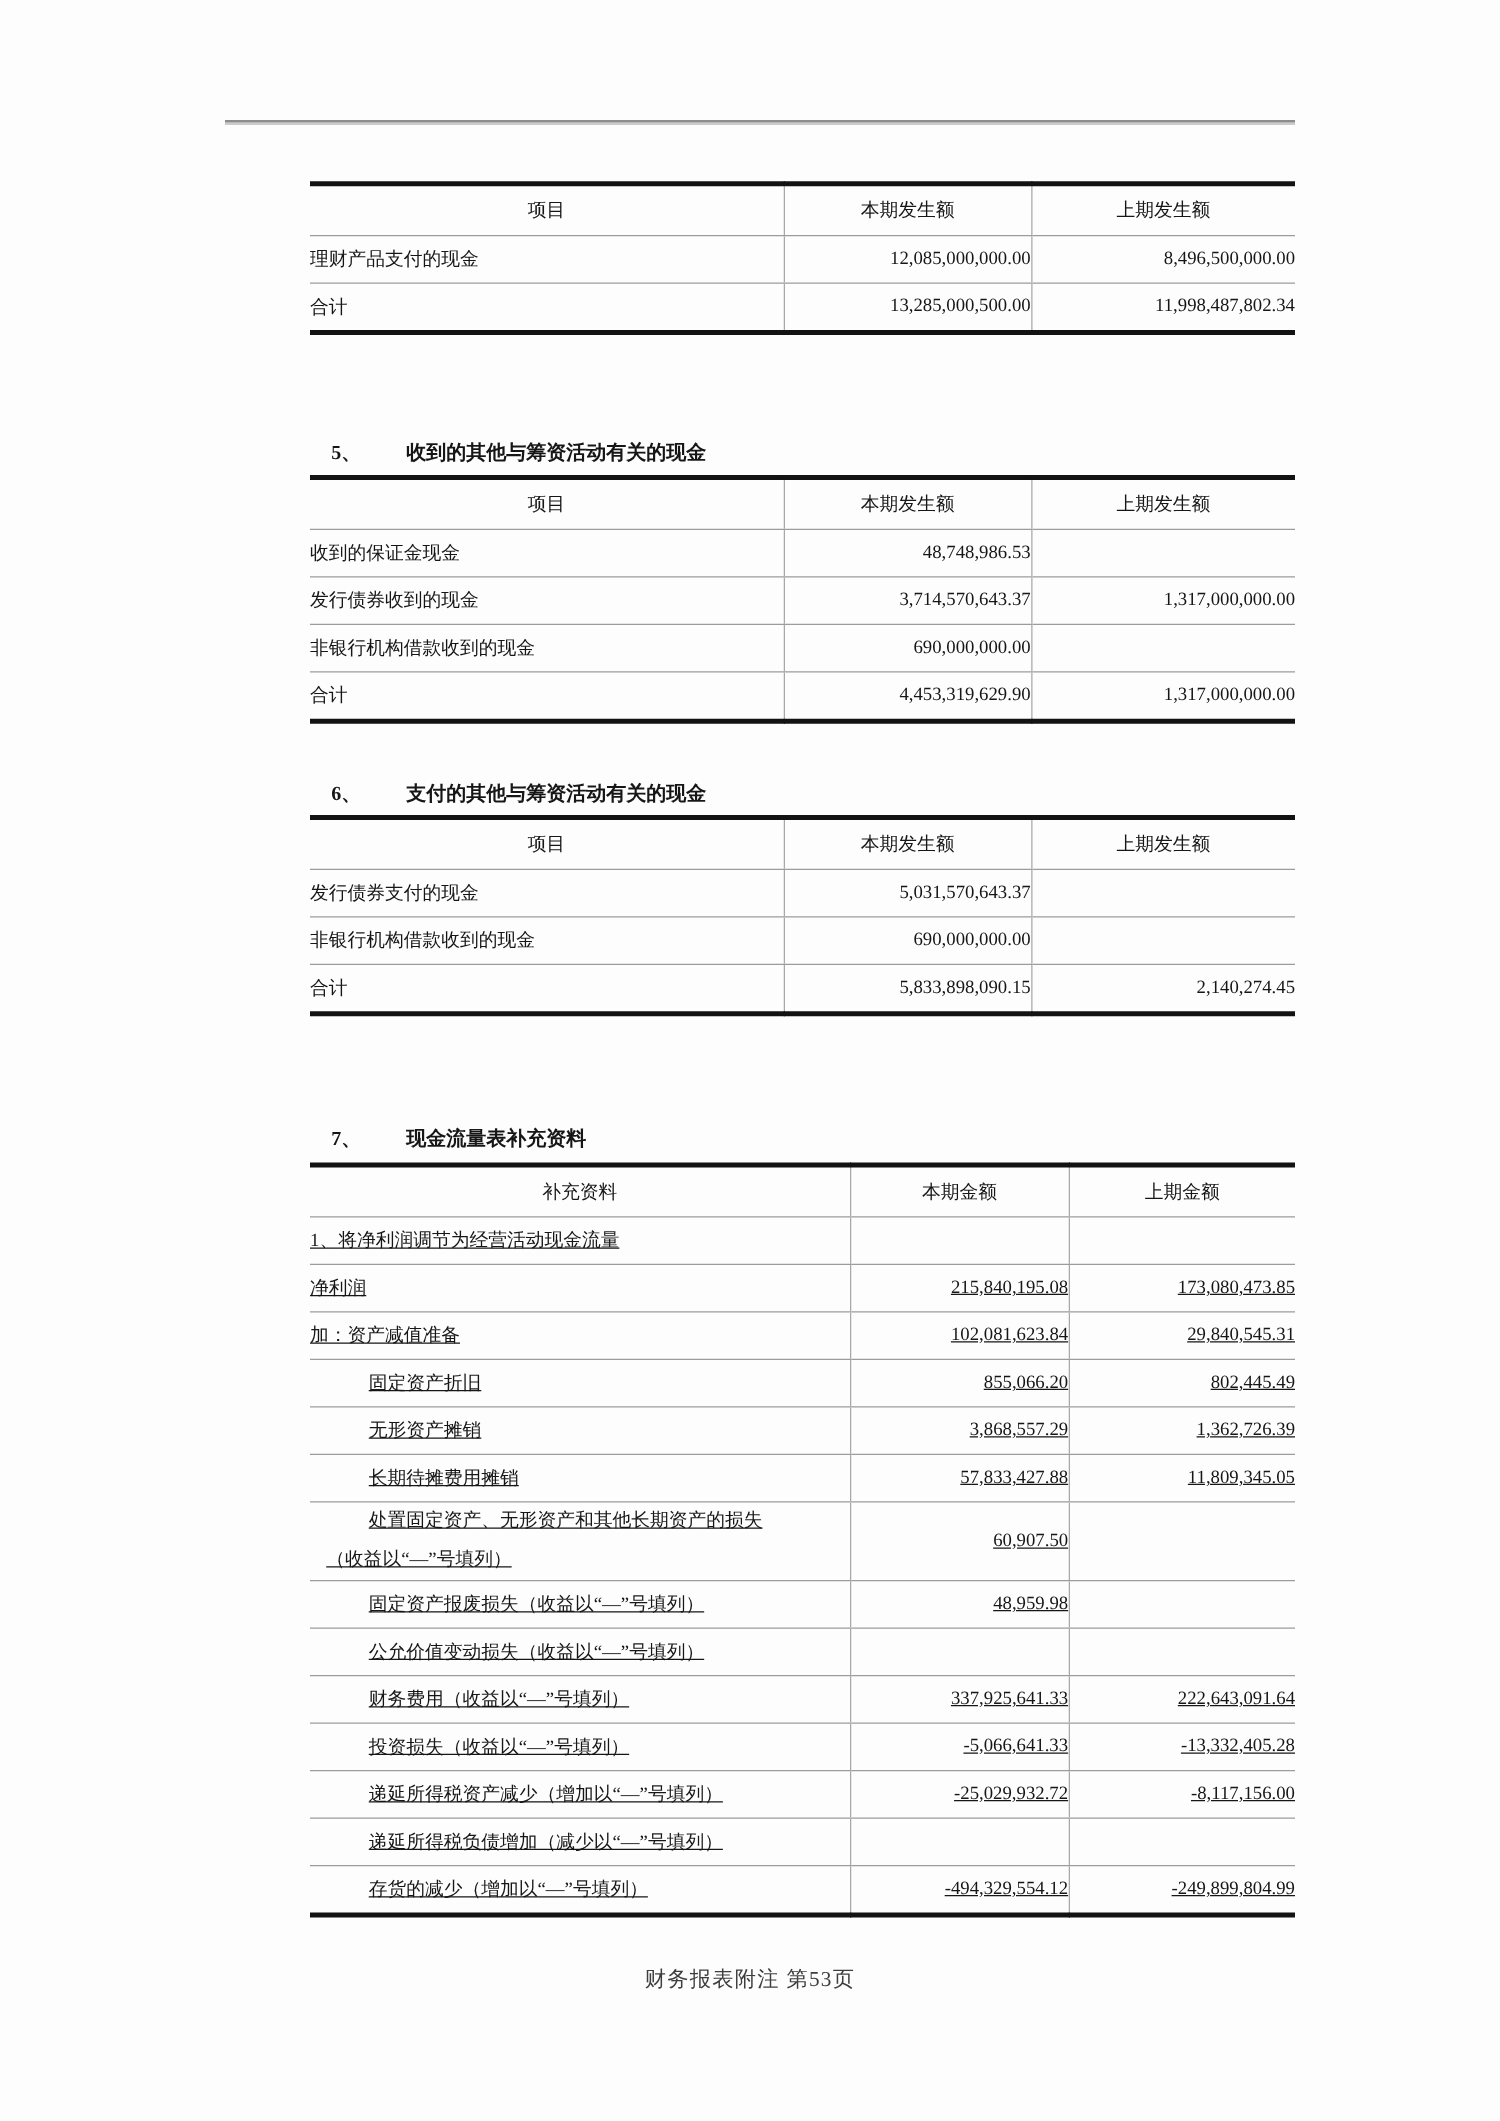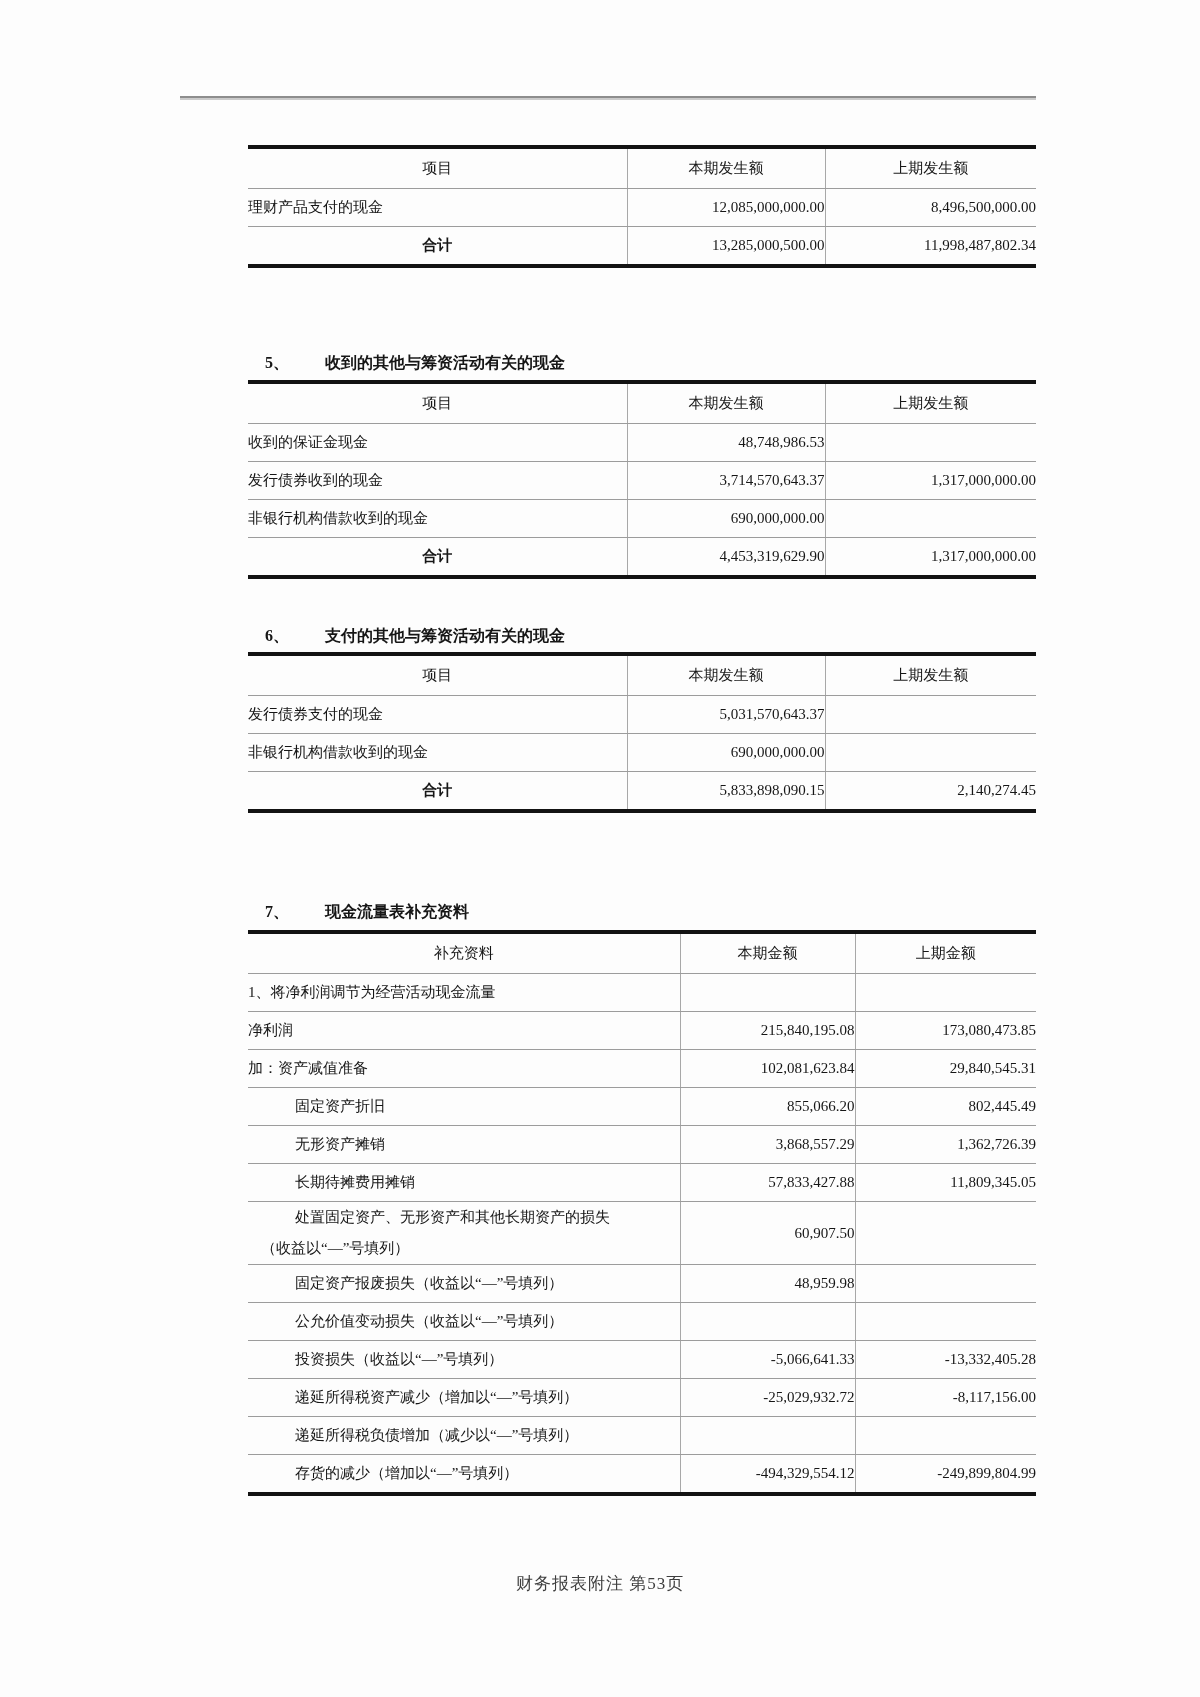--- a/index.html
+++ b/index.html
@@ -42,24 +42,24 @@
   table.fin th,table.fin td{
     border-bottom:1px solid #9c9c9c;
     vertical-align:middle;
     font-weight:normal;
     padding:0;
   }
   table.fin th+th,table.fin td+td{border-left:1px solid #a8a8a8;}
   table.fin th{height:39px;text-align:center;}
   table.fin td{height:37px;}
   .t7 th{height:34px;}
-  .t7 td{height:36px;}
+  .t7 td{height:36px;text-decoration:underline;}
   td.item{text-align:left;padding-left:11px;}
   td.item.ind{padding-left:47px;}
-  td.item.ctr{text-align:center;padding-left:0;font-weight:bold;}
+  td.item.ctr{text-align:left;padding-left:0;}
   td.num{text-align:right;padding-right:13px;}
   td.two-line{height:70px;padding-left:0;}
   td.two-line .l1{padding-left:47px;line-height:31px;}
   td.two-line .l2{padding-left:13px;line-height:31px;}
   
   .footer{
     position:absolute;top:1572px;left:0;width:1200px;
     text-align:center;font-size:17px;color:#3e3e3e;letter-spacing:1px;
   }
 </style>
@@ -231,20 +231,25 @@
           <td class="item ind">固定资产报废损失（收益以“—”号填列）</td>
           <td class="num">48,959.98</td>
           <td class="num"></td>
         </tr>
         <tr>
           <td class="item ind">公允价值变动损失（收益以“—”号填列）</td>
           <td class="num"></td>
           <td class="num"></td>
         </tr>
         <tr>
+          <td class="item ind">财务费用（收益以“—”号填列）</td>
+          <td class="num">337,925,641.33</td>
+          <td class="num">222,643,091.64</td>
+        </tr>
+        <tr>
           <td class="item ind">投资损失（收益以“—”号填列）</td>
           <td class="num">-5,066,641.33</td>
           <td class="num">-13,332,405.28</td>
         </tr>
         <tr>
           <td class="item ind">递延所得税资产减少（增加以“—”号填列）</td>
           <td class="num">-25,029,932.72</td>
           <td class="num">-8,117,156.00</td>
         </tr>
         <tr>

